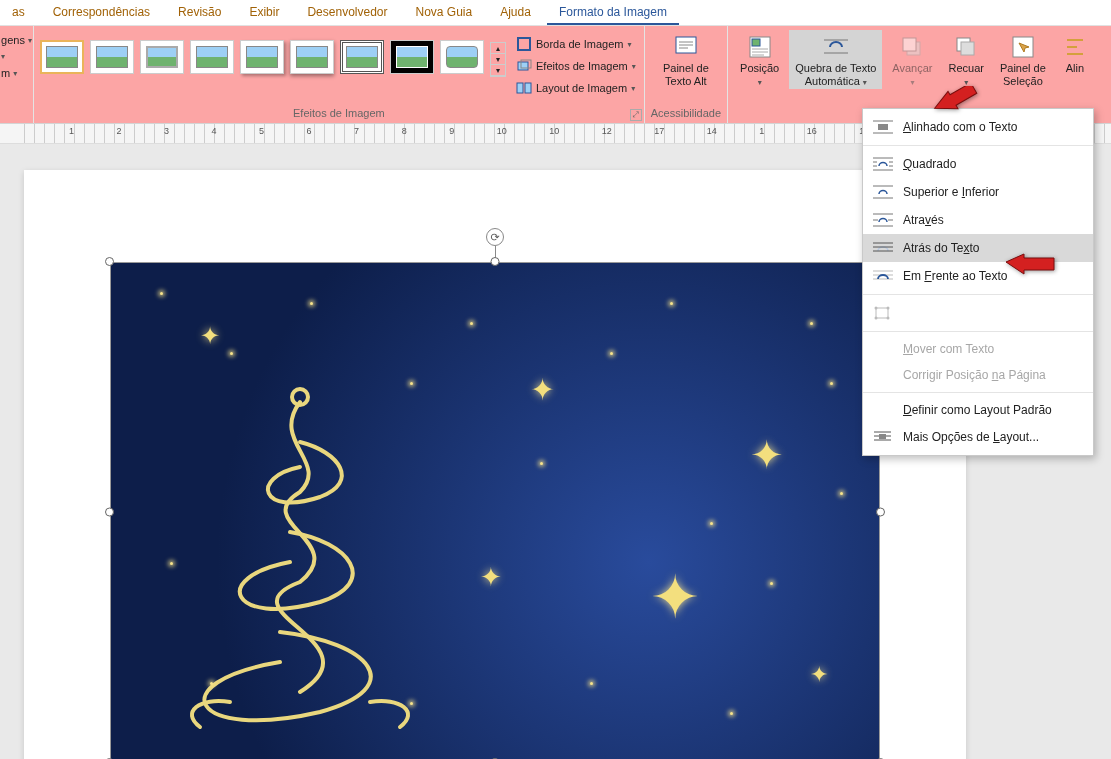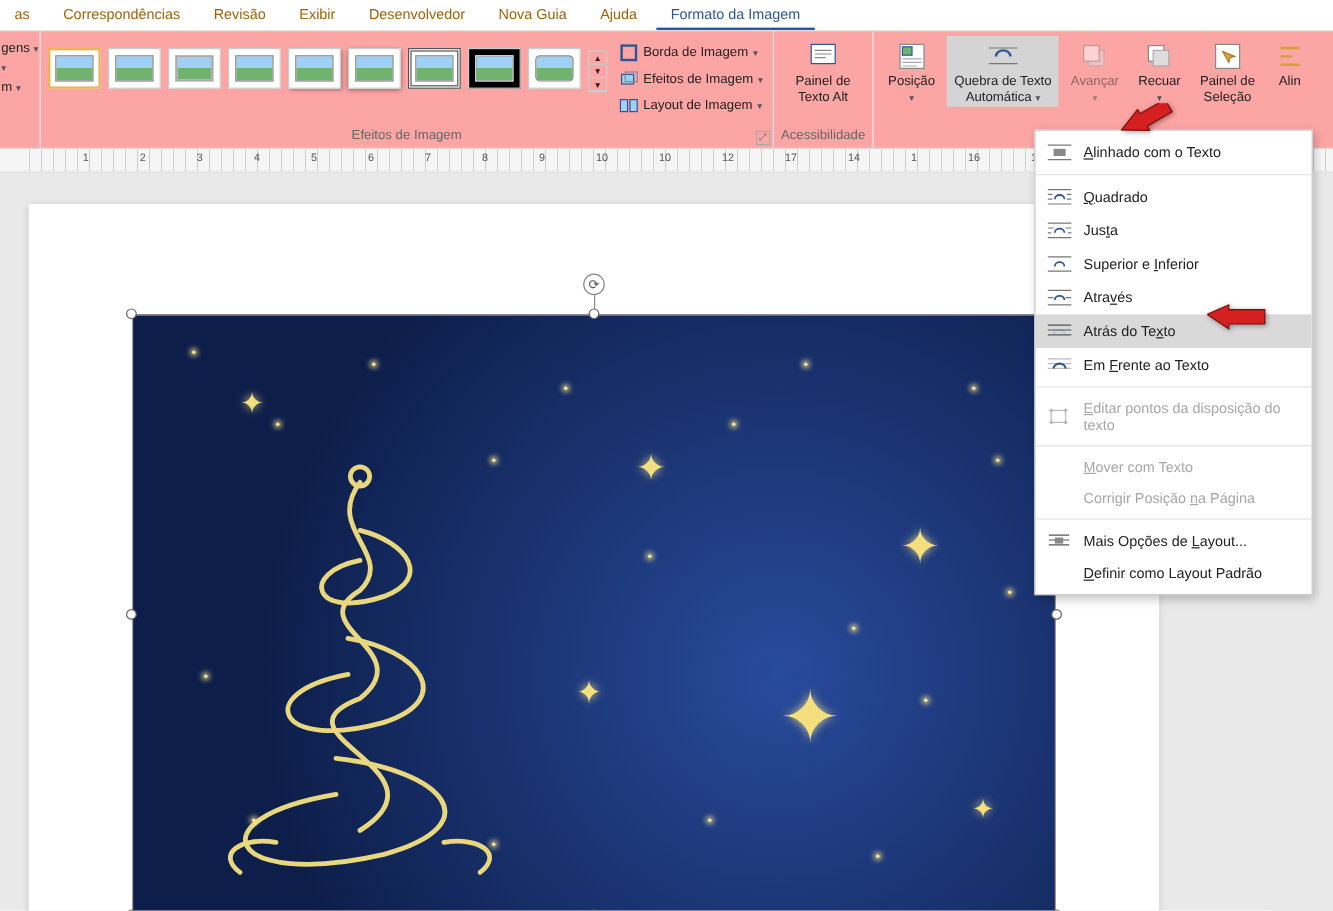--- a/index.html
+++ b/index.html
@@ -374,34 +374,20 @@
           <path d="M6 10 a4 3.5 0 0 1 8 0" fill="none" stroke="#2b579a" stroke-width="1.5"></path>
         </svg>
       </span>
     <span class="dd-label"><u>Q</u>uadrado</span>
   </div>
   <div class="dd-item">
     <span class="dd-icon">
         <svg width="20" height="16">
           <line x1="0" y1="2" x2="20" y2="2" stroke="#777"></line>
           <line x1="0" y1="14" x2="20" y2="14" stroke="#777"></line>
-          <line x1="0" y1="6" x2="5" y2="6" stroke="#777"></line>
-          <line x1="0" y1="10" x2="3" y2="10" stroke="#777"></line>
-          <line x1="15" y1="6" x2="20" y2="6" stroke="#777"></line>
-          <line x1="17" y1="10" x2="20" y2="10" stroke="#777"></line>
-          <path d="M6 10 a4 3.5 0 0 1 8 0" fill="none" stroke="#2b579a" stroke-width="1.5"></path>
-        </svg>
-      </span>
-    <span class="dd-label">Jus<u>t</u>a</span>
-  </div>
-  <div class="dd-item">
-    <span class="dd-icon">
-        <svg width="20" height="16">
-          <line x1="0" y1="2" x2="20" y2="2" stroke="#777"></line>
-          <line x1="0" y1="14" x2="20" y2="14" stroke="#777"></line>
           <path d="M6 10 a4 3.5 0 0 1 8 0" fill="none" stroke="#2b579a" stroke-width="1.5"></path>
         </svg>
       </span>
     <span class="dd-label">Superior e <u>I</u>nferior</span>
   </div>
   <div class="dd-item">
     <span class="dd-icon">
         <svg width="20" height="16">
           <line x1="0" y1="2" x2="20" y2="2" stroke="#777"></line>
           <line x1="0" y1="14" x2="20" y2="14" stroke="#777"></line>
@@ -438,44 +424,43 @@
   <div class="dd-item disabled">
     <span class="dd-icon">
         <svg width="20" height="16">
           <rect x="3" y="3" width="12" height="10" fill="none" stroke="#bbb"></rect>
           <circle cx="3" cy="3" r="1.5" fill="#bbb"></circle>
           <circle cx="15" cy="3" r="1.5" fill="#bbb"></circle>
           <circle cx="3" cy="13" r="1.5" fill="#bbb"></circle>
           <circle cx="15" cy="13" r="1.5" fill="#bbb"></circle>
         </svg>
       </span>
-    <span class="dd-label"><u>E</u>ditar pontos da disposição do texto</span>
   </div>
   <div class="dd-sep"></div>
   <div class="dd-item disabled noicon">
     <span class="dd-label"><u>M</u>over com Texto</span>
   </div>
   <div class="dd-item disabled noicon">
     <span class="dd-label">Corrigir Posição <u>n</u>a Página</span>
   </div>
   <div class="dd-sep"></div>
+  <div class="dd-item noicon">
+    <span class="dd-label"><u>D</u>efinir como Layout Padrão</span>
+  </div>
   <div class="dd-item">
     <span class="dd-icon">
         <svg width="20" height="16">
           <line x1="1" y1="3" x2="18" y2="3" stroke="#555"></line>
           <line x1="1" y1="7" x2="18" y2="7" stroke="#555"></line>
           <line x1="1" y1="11" x2="18" y2="11" stroke="#555"></line>
           <rect x="6" y="5" width="7" height="5" fill="#888"></rect>
         </svg>
       </span>
     <span class="dd-label">Mais Opções de <u>L</u>ayout...</span>
   </div>
-  <div class="dd-item noicon">
-    <span class="dd-label"><u>D</u>efinir como Layout Padrão</span>
-  </div>
 </div>
 
 <div class="arrow-red" style="left:933px; top:86px;">
   <svg width="46" height="36">
       <polygon points="0,12 20,4 20,8 44,8 44,20 20,20 20,24" fill="#d42020" stroke="#7a0e0e" transform="rotate(-30 20 14)"></polygon>
     </svg>
 </div>
 <div class="arrow-red" style="left:1006px; top:252px;">
   <svg width="50" height="28">
       <polygon points="0,10 18,2 18,6 48,6 48,18 18,18 18,22" fill="#d42020" stroke="#7a0e0e"></polygon>

